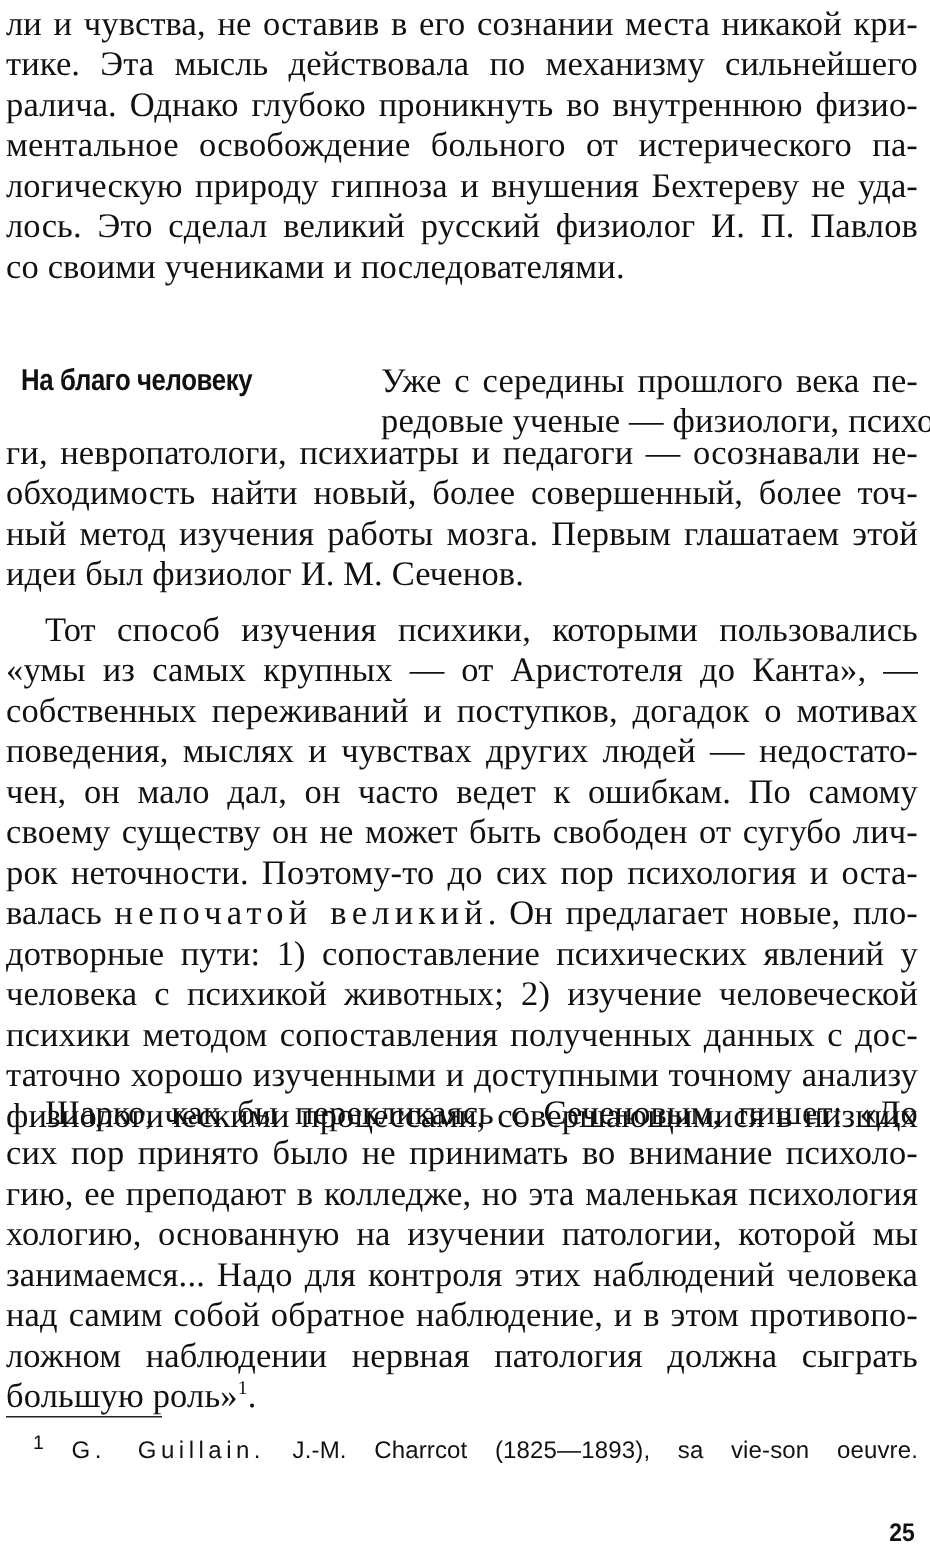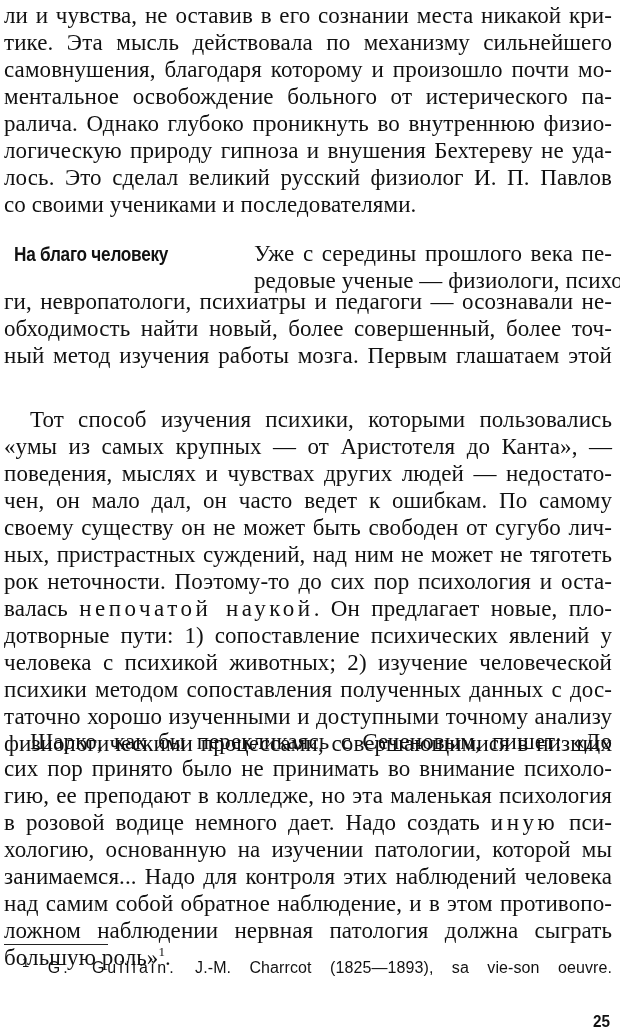--- a/index.html
+++ b/index.html
@@ -114,63 +114,62 @@
     }
   </style>
 </head>
 <body>
 
 <div class="page">
 
   <div class="block" style="top:2px;">
     <span class="line">ли и чувства, не оставив в его сознании места никакой кри-</span>
     <span class="line">тике. Эта мысль действовала по механизму сильнейшего</span>
-    <span class="line">самовнушения, благодаря которому и произошло почти мо-</span>
+    <span class="line">ралича. Однако глубоко проникнуть во внутреннюю физио-</span>
     <span class="line">ментальное освобождение больного от истерического па-</span>
-    <span class="line">ралича. Однако глубоко проникнуть во внутреннюю физио-</span>
     <span class="line">логическую природу гипноза и внушения Бехтереву не уда-</span>
     <span class="line">лось. Это сделал великий русский физиолог И. П. Павлов</span>
     <span class="line last">со своими учениками и последователями.</span>
   </div>
 
   <div class="heading-row">
     <span class="heading">На благо человеку</span>
     <div class="heading-cont">
       <span class="line">Уже с середины прошлого века пе-</span>
       <span class="line">редовые ученые — физиологи, психоло-</span>
     </div>
   </div>
 
   <div class="block" style="top:288px;">
     <span class="line">ги, невропатологи, психиатры и педагоги — осознавали не-</span>
     <span class="line">обходимость найти новый, более совершенный, более точ-</span>
     <span class="line">ный метод изучения работы мозга. Первым глашатаем этой</span>
+    <span class="line last">идеи был физиолог И. М. Сеченов.</span>
   </div>
 
   <div class="block" style="top:406px;">
     <span class="line indent">Тот способ изучения психики, которыми пользовались</span>
     <span class="line">«умы из самых крупных — от Аристотеля до Канта», —</span>
+    <span class="line">собственных переживаний и поступков, догадок о мотивах</span>
     <span class="line">поведения, мыслях и чувствах других людей — недостато-</span>
     <span class="line">чен, он мало дал, он часто ведет к ошибкам. По самому</span>
     <span class="line">своему существу он не может быть свободен от сугубо лич-</span>
-    <span class="line">ных, пристрастных суждений, над ним не может не тяготеть</span>
     <span class="line">рок неточности. Поэтому-то до сих пор психология и оста-</span>
-    <span class="line"><span>валась </span><span class="spaced">непочатой наукой</span><span>. Он предлагает новые, пло-</span></span>
+    <span class="line"><span>валась </span><span class="spaced">непочатой великий</span><span>. Он предлагает новые, пло-</span></span>
     <span class="line">дотворные пути: 1) сопоставление психических явлений у</span>
     <span class="line">человека с психикой животных; 2) изучение человеческой</span>
     <span class="line">психики методом сопоставления полученных данных с дос-</span>
     <span class="line">таточно хорошо изученными и доступными точному анализу</span>
     <span class="line">физиологическими процессами, совершающимися в низших</span>
   </div>
 
   <div class="block" style="top:728px;">
     <span class="line indent">Шарко, как бы перекликаясь с Сеченовым, пишет: «До</span>
     <span class="line">сих пор принято было не принимать во внимание психоло-</span>
     <span class="line">гию, ее преподают в колледже, но эта маленькая психология</span>
-    <span class="line"><span>в розовой водице немного дает. Надо создать </span><span class="spaced">иную</span><span> пси-</span></span>
     <span class="line">хологию, основанную на изучении патологии, которой мы</span>
     <span class="line">занимаемся... Надо для контроля этих наблюдений человека</span>
     <span class="line">над самим собой обратное наблюдение, и в этом противопо-</span>
     <span class="line">ложном наблюдении нервная патология должна сыграть</span>
     <span class="line last"><span>большую роль»</span><span class="sup">1</span><span>.</span></span>
   </div>
 
   <div class="footnote-rule"></div>
   <div class="footnote">
     <span class="line" style="padding-left:18px;"><span class="sup">1</span> <span class="author">G. Guillain.</span><span> J.-M. Charrcot (1825—1893), sa vie-son oeuvre.</span></span>

